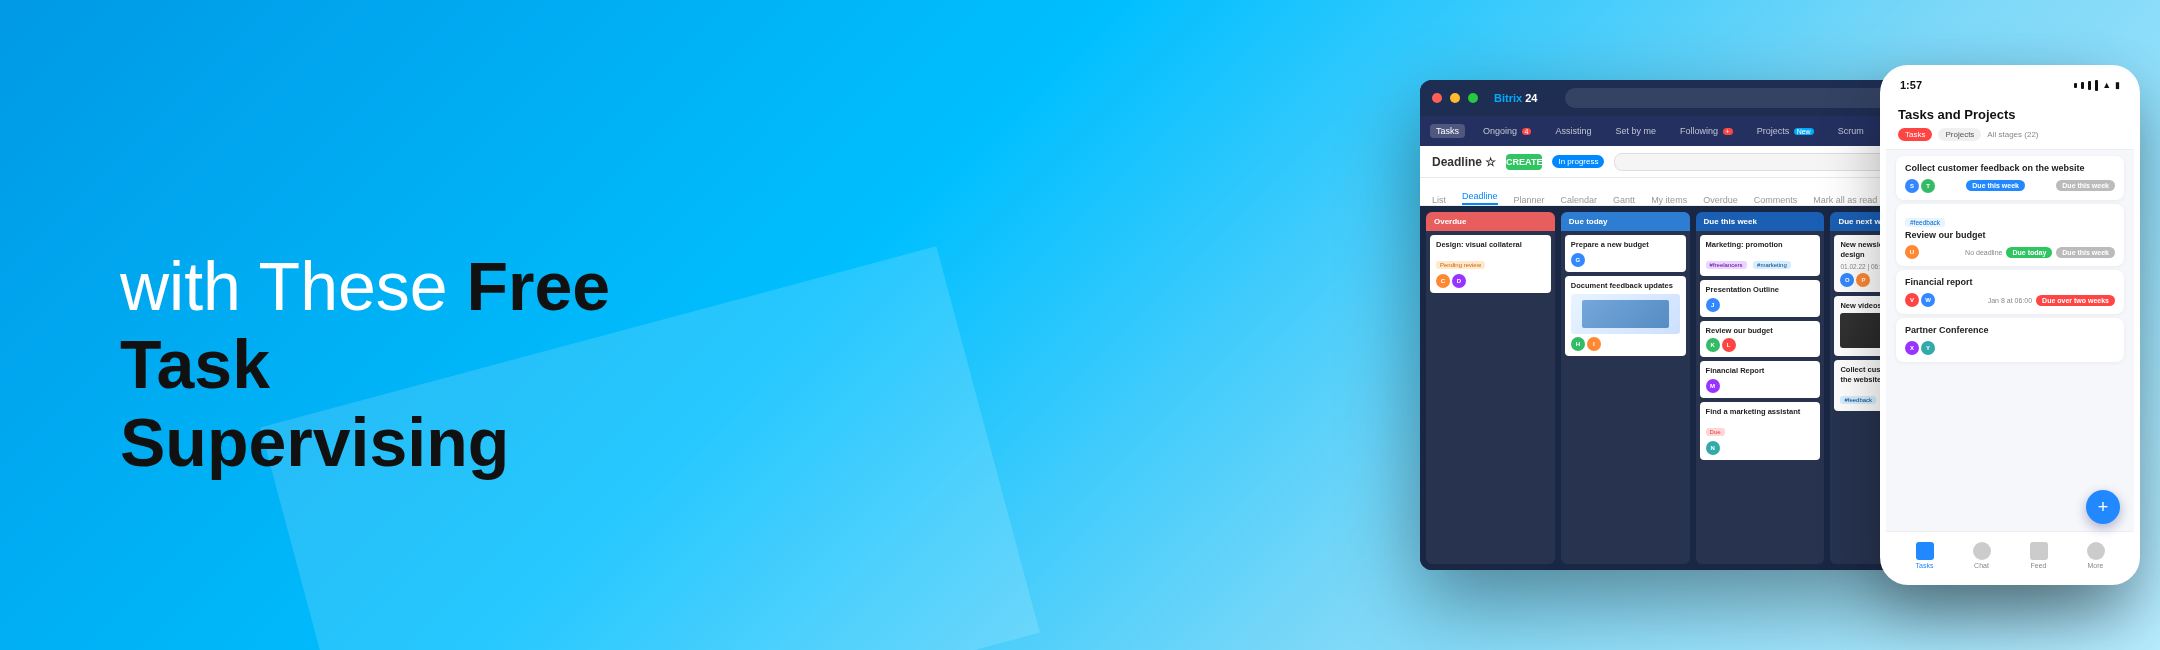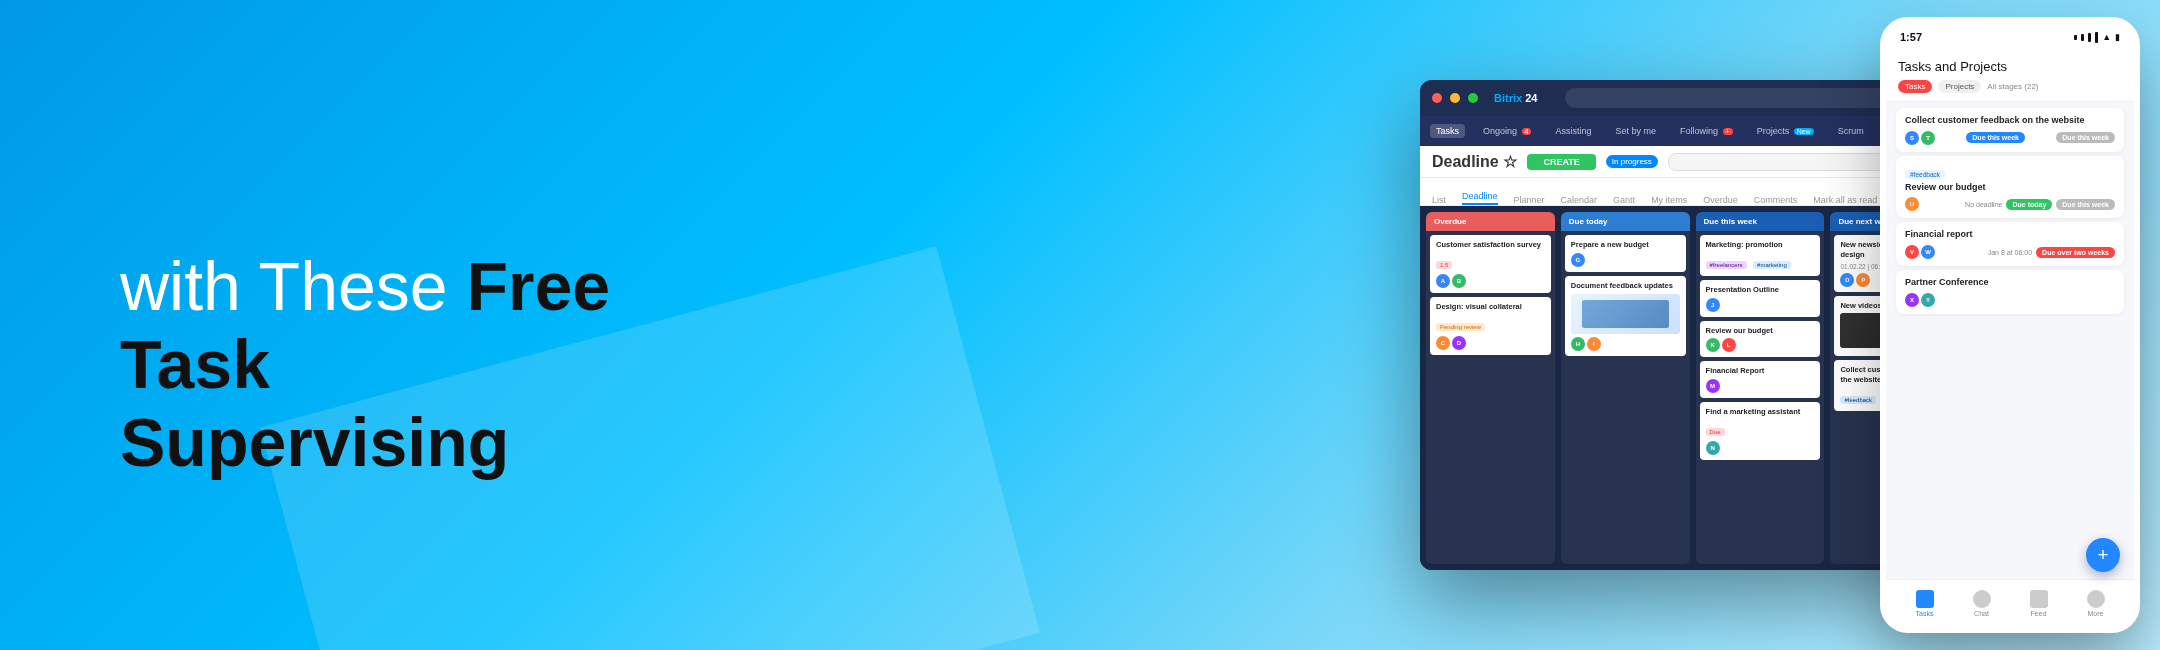--- a/index.html
+++ b/index.html
@@ -161,31 +161,31 @@
       height: 32px;
       background: #fff;
       display: flex;
       align-items: center;
       padding: 0 12px;
       gap: 10px;
       border-bottom: 1px solid #e8e8e8;
     }
 
     .subbar-title {
-      font-size: 16px;
+      font-size: 12px;
       font-weight: 600;
       color: #333;
     }
 
     .create-btn {
       background: #2fc560;
       color: white;
       font-size: 9px;
       font-weight: 700;
-      padding: 3px 16px;
+      padding: 3px 0;
       border-radius: 4px;
     }
 
     .progress-pill {
       background: #0088ff;
       color: white;
       font-size: 8px;
       padding: 2px 6px;
       border-radius: 10px;
     }
@@ -330,21 +330,21 @@
       width: 80%;
       height: 70%;
       background: linear-gradient(135deg, #4488cc, #2266aa);
       border-radius: 2px;
       opacity: 0.7;
     }
 
     
     .mobile-mockup {
       width: 260px;
-      height: 616px;
+      height: 520px;
       background: #f5f7fa;
       border-radius: 28px;
       box-shadow: 0 30px 60px rgba(0,0,0,0.3);
       overflow: hidden;
       position: absolute;
       right: 20px;
       top: 50%;
       transform: translateY(-50%);
       z-index: 4;
       border: 6px solid #fff;
@@ -376,21 +376,21 @@
     .battery-icon { font-size: 9px; color: #111; }
 
     .mobile-header {
       background: #fff;
       padding: 8px 12px;
       border-bottom: 1px solid #eee;
     }
 
     .mobile-header-title {
       font-size: 13px;
-      font-weight: 400;
+      font-weight: 700;
       color: #111;
       margin-bottom: 6px;
     }
 
     .mobile-filter-row {
       display: flex;
       gap: 6px;
       align-items: center;
     }
 
@@ -584,28 +584,20 @@
         <span class="view-tab">Comments</span>
         <span class="view-tab">Mark all as read</span>
       </div>
 
       <div class="kanban-board">
 
         <div class="kanban-col">
           <div class="col-header col-overdue">Overdue</div>
           <div class="col-body">
             <div class="kanban-card">
-              <div class="card-title">Customer satisfaction survey</div>
-              <span class="card-tag tag-red">1.5</span>
-              <div class="card-avatars">
-                <div class="avatar-mini av-blue">A</div>
-                <div class="avatar-mini av-green">B</div>
-              </div>
-            </div>
-            <div class="kanban-card">
               <div class="card-title">Design: visual collateral</div>
               <span class="card-tag tag-orange">Pending review</span>
               <div class="card-avatars">
                 <div class="avatar-mini av-orange">C</div>
                 <div class="avatar-mini av-purple">D</div>
               </div>
             </div>
           </div>
         </div>
 

